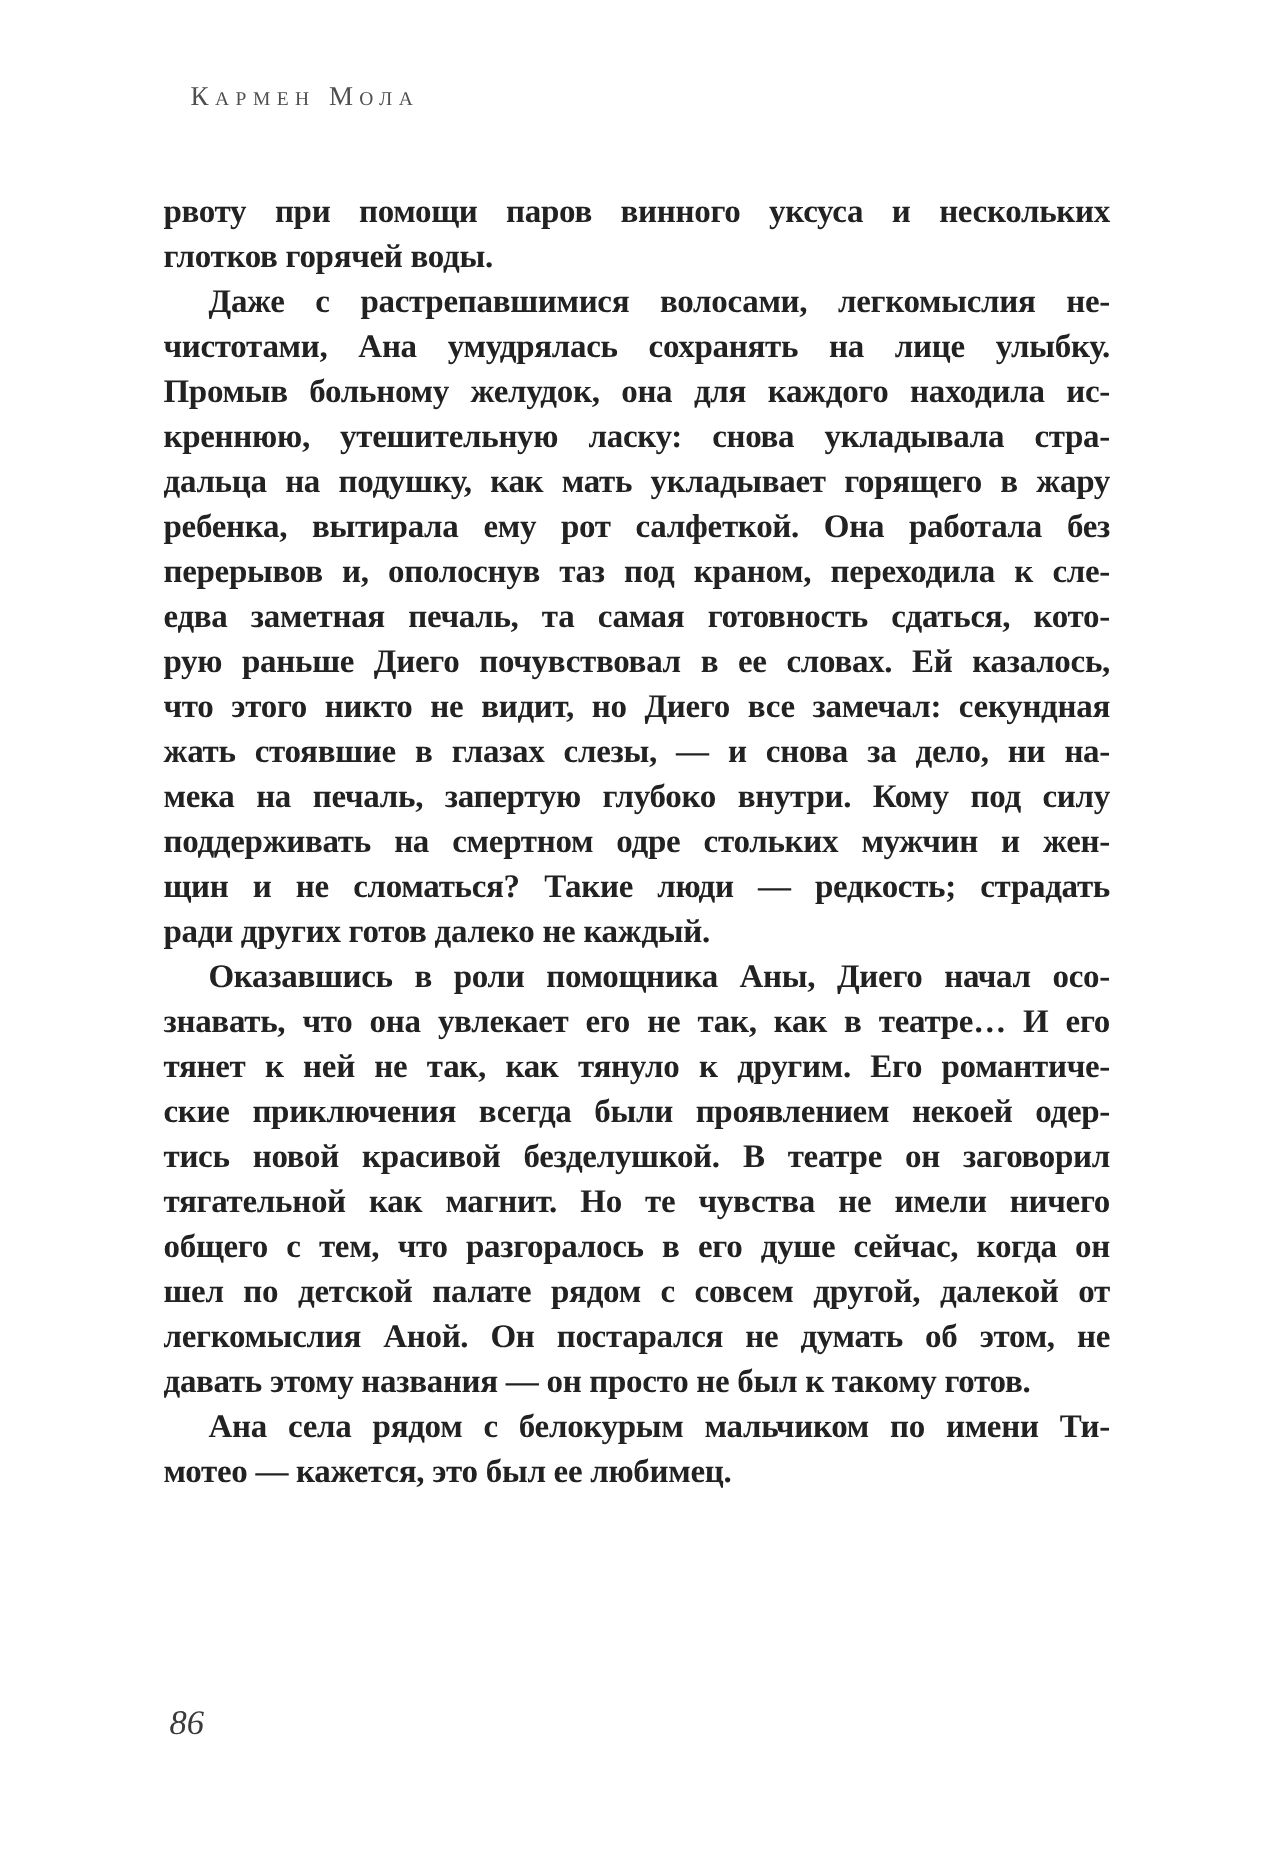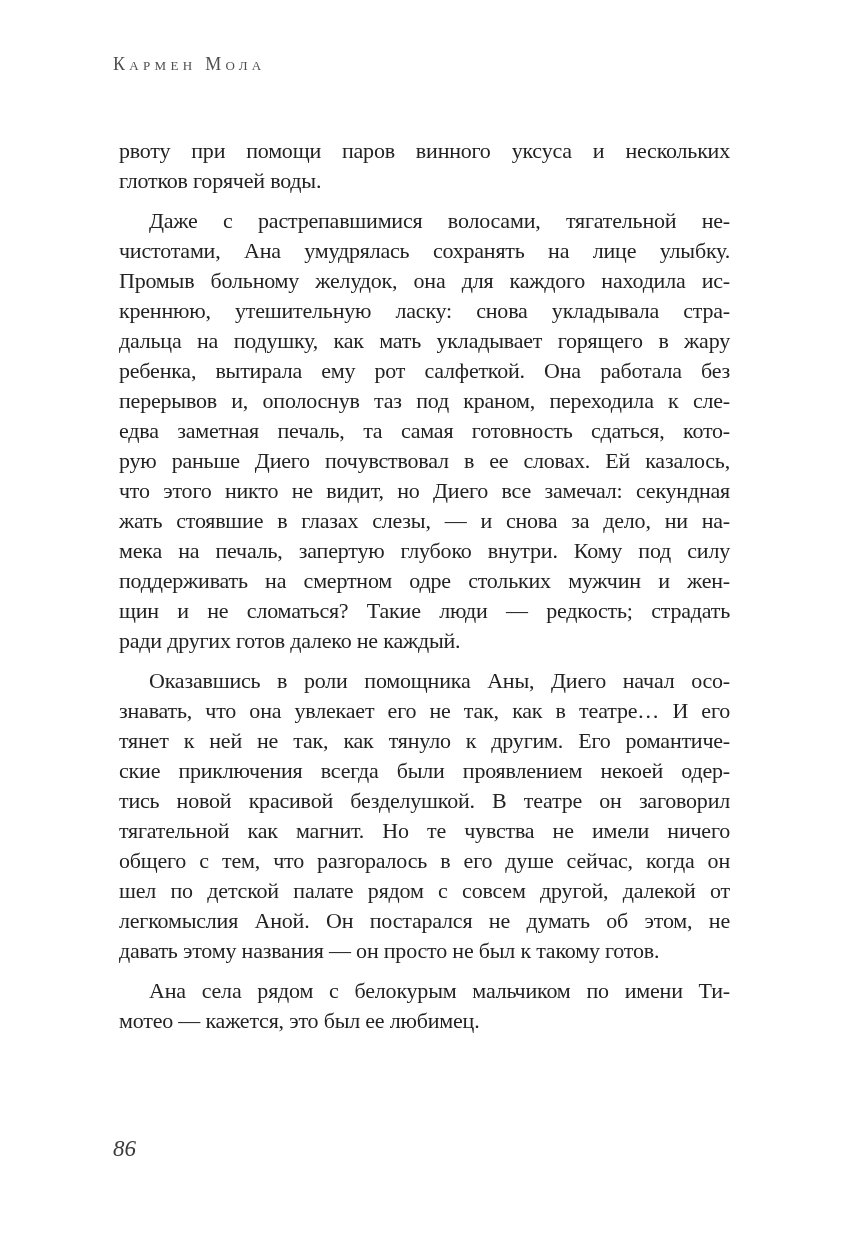--- a/index.html
+++ b/index.html
@@ -10,39 +10,39 @@
   .page {
     position: relative;
     width: 856px;
     height: 1240px;
     background: var(--background, #ffffff);
     overflow: hidden;
     font-family: "Liberation Serif", "DejaVu Serif", serif;
   }
   .running-header {
     position: absolute;
-    left: 113px;
+    left: 127px;
     top: 54px;
     font-variant: small-caps;
     font-size: 18px;
     letter-spacing: 0.24em;
     color: var(--header-text, #4f4f4f);
     white-space: nowrap;
   }
   .body-text {
     position: absolute;
     left: 109px;
     top: 126px;
     width: 631px;
     font-size: 22px;
     line-height: 30px;
     letter-spacing: -0.2px;
     color: var(--body-text, #222222);
   }
-  .para { margin: 10px; }
+  .para { margin: 0; font-weight: bold; }
   .line {
     text-align: justify;
     text-align-last: justify;
     white-space: normal;
   }
   .line.para-end {
     text-align-last: left;
   }
   .para.indent .line:first-child {
     text-indent: 30px;
@@ -62,21 +62,21 @@
 
 <div class="page">
   <div class="running-header">Кармен Мола</div>
 
   <div class="body-text">
       <div class="para">
         <div class="line">рвоту при помощи паров винного уксуса и нескольких</div>
         <div class="line para-end">глотков горячей воды.</div>
       </div>
       <div class="para indent">
-        <div class="line">Даже с растрепавшимися волосами, тягательной не-</div>
+        <div class="line">Даже с растрепавшимися волосами, легкомыслия не-</div>
         <div class="line">чистотами, Ана умудрялась сохранять на лице улыбку.</div>
         <div class="line">Промыв больному желудок, она для каждого находила ис-</div>
         <div class="line">креннюю, утешительную ласку: снова укладывала стра-</div>
         <div class="line">дальца на подушку, как мать укладывает горящего в жару</div>
         <div class="line">ребенка, вытирала ему рот салфеткой. Она работала без</div>
         <div class="line">перерывов и, ополоснув таз под краном, переходила к сле-</div>
         <div class="line">едва заметная печаль, та самая готовность сдаться, кото-</div>
         <div class="line">рую раньше Диего почувствовал в ее словах. Ей казалось,</div>
         <div class="line">что этого никто не видит, но Диего все замечал: секундная</div>
         <div class="line">жать стоявшие в глазах слезы, — и снова за дело, ни на-</div>

